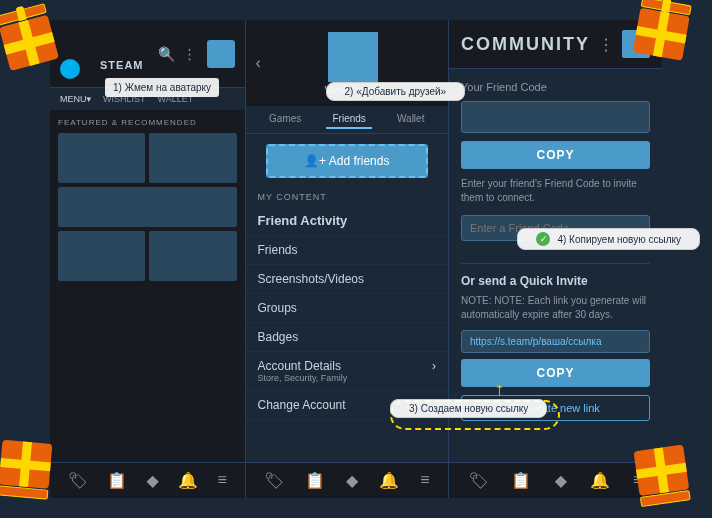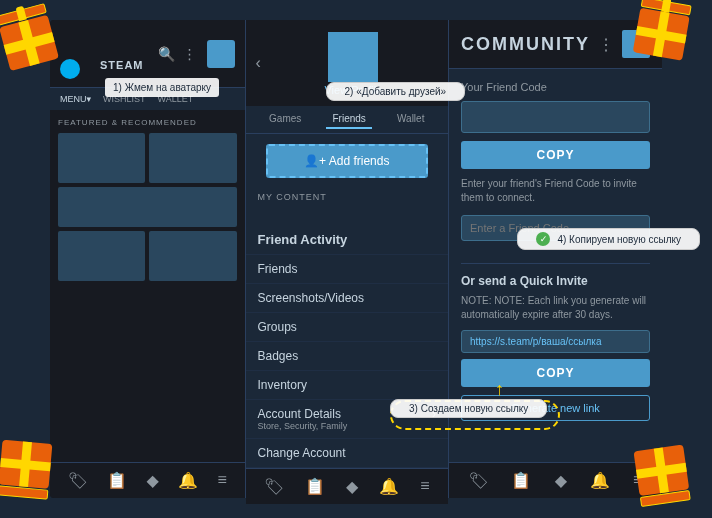--- a/index.html
+++ b/index.html
@@ -306,21 +306,20 @@
       padding: 7px 12px;
       color: #c6d4df;
       font-size: 12px;
       cursor: pointer;
       border-bottom: 1px solid rgba(42,63,95,0.3);
     }
 
     .content-menu-item.bold {
       font-weight: bold;
       font-size: 13px;
-      margin-top: 19px;
     }
 
     .content-menu-item.has-arrow {
       display: flex;
       justify-content: space-between;
       align-items: flex-start;
     }
 
     .middle-bottom-nav {
       display: flex;
@@ -654,21 +653,20 @@
       <span>Add friends</span>
     </button>
 
     <div class="my-content-label">MY CONTENT</div>
 
     <div class="content-menu-item bold">Friend Activity</div>
     <div class="content-menu-item">Friends</div>
     <div class="content-menu-item">Screenshots/Videos</div>
     <div class="content-menu-item">Groups</div>
     <div class="content-menu-item">Badges</div>
-    <div class="content-menu-item">Inventory</div>
     <div class="content-menu-item has-arrow">
       <div>
         <div>Account Details</div>
         <div style="font-size:9px;color:#8f98a0;">Store, Security, Family</div>
       </div>
       <span>›</span>
     </div>
     <div class="content-menu-item">Change Account</div>
 
     <div class="middle-bottom-nav">

